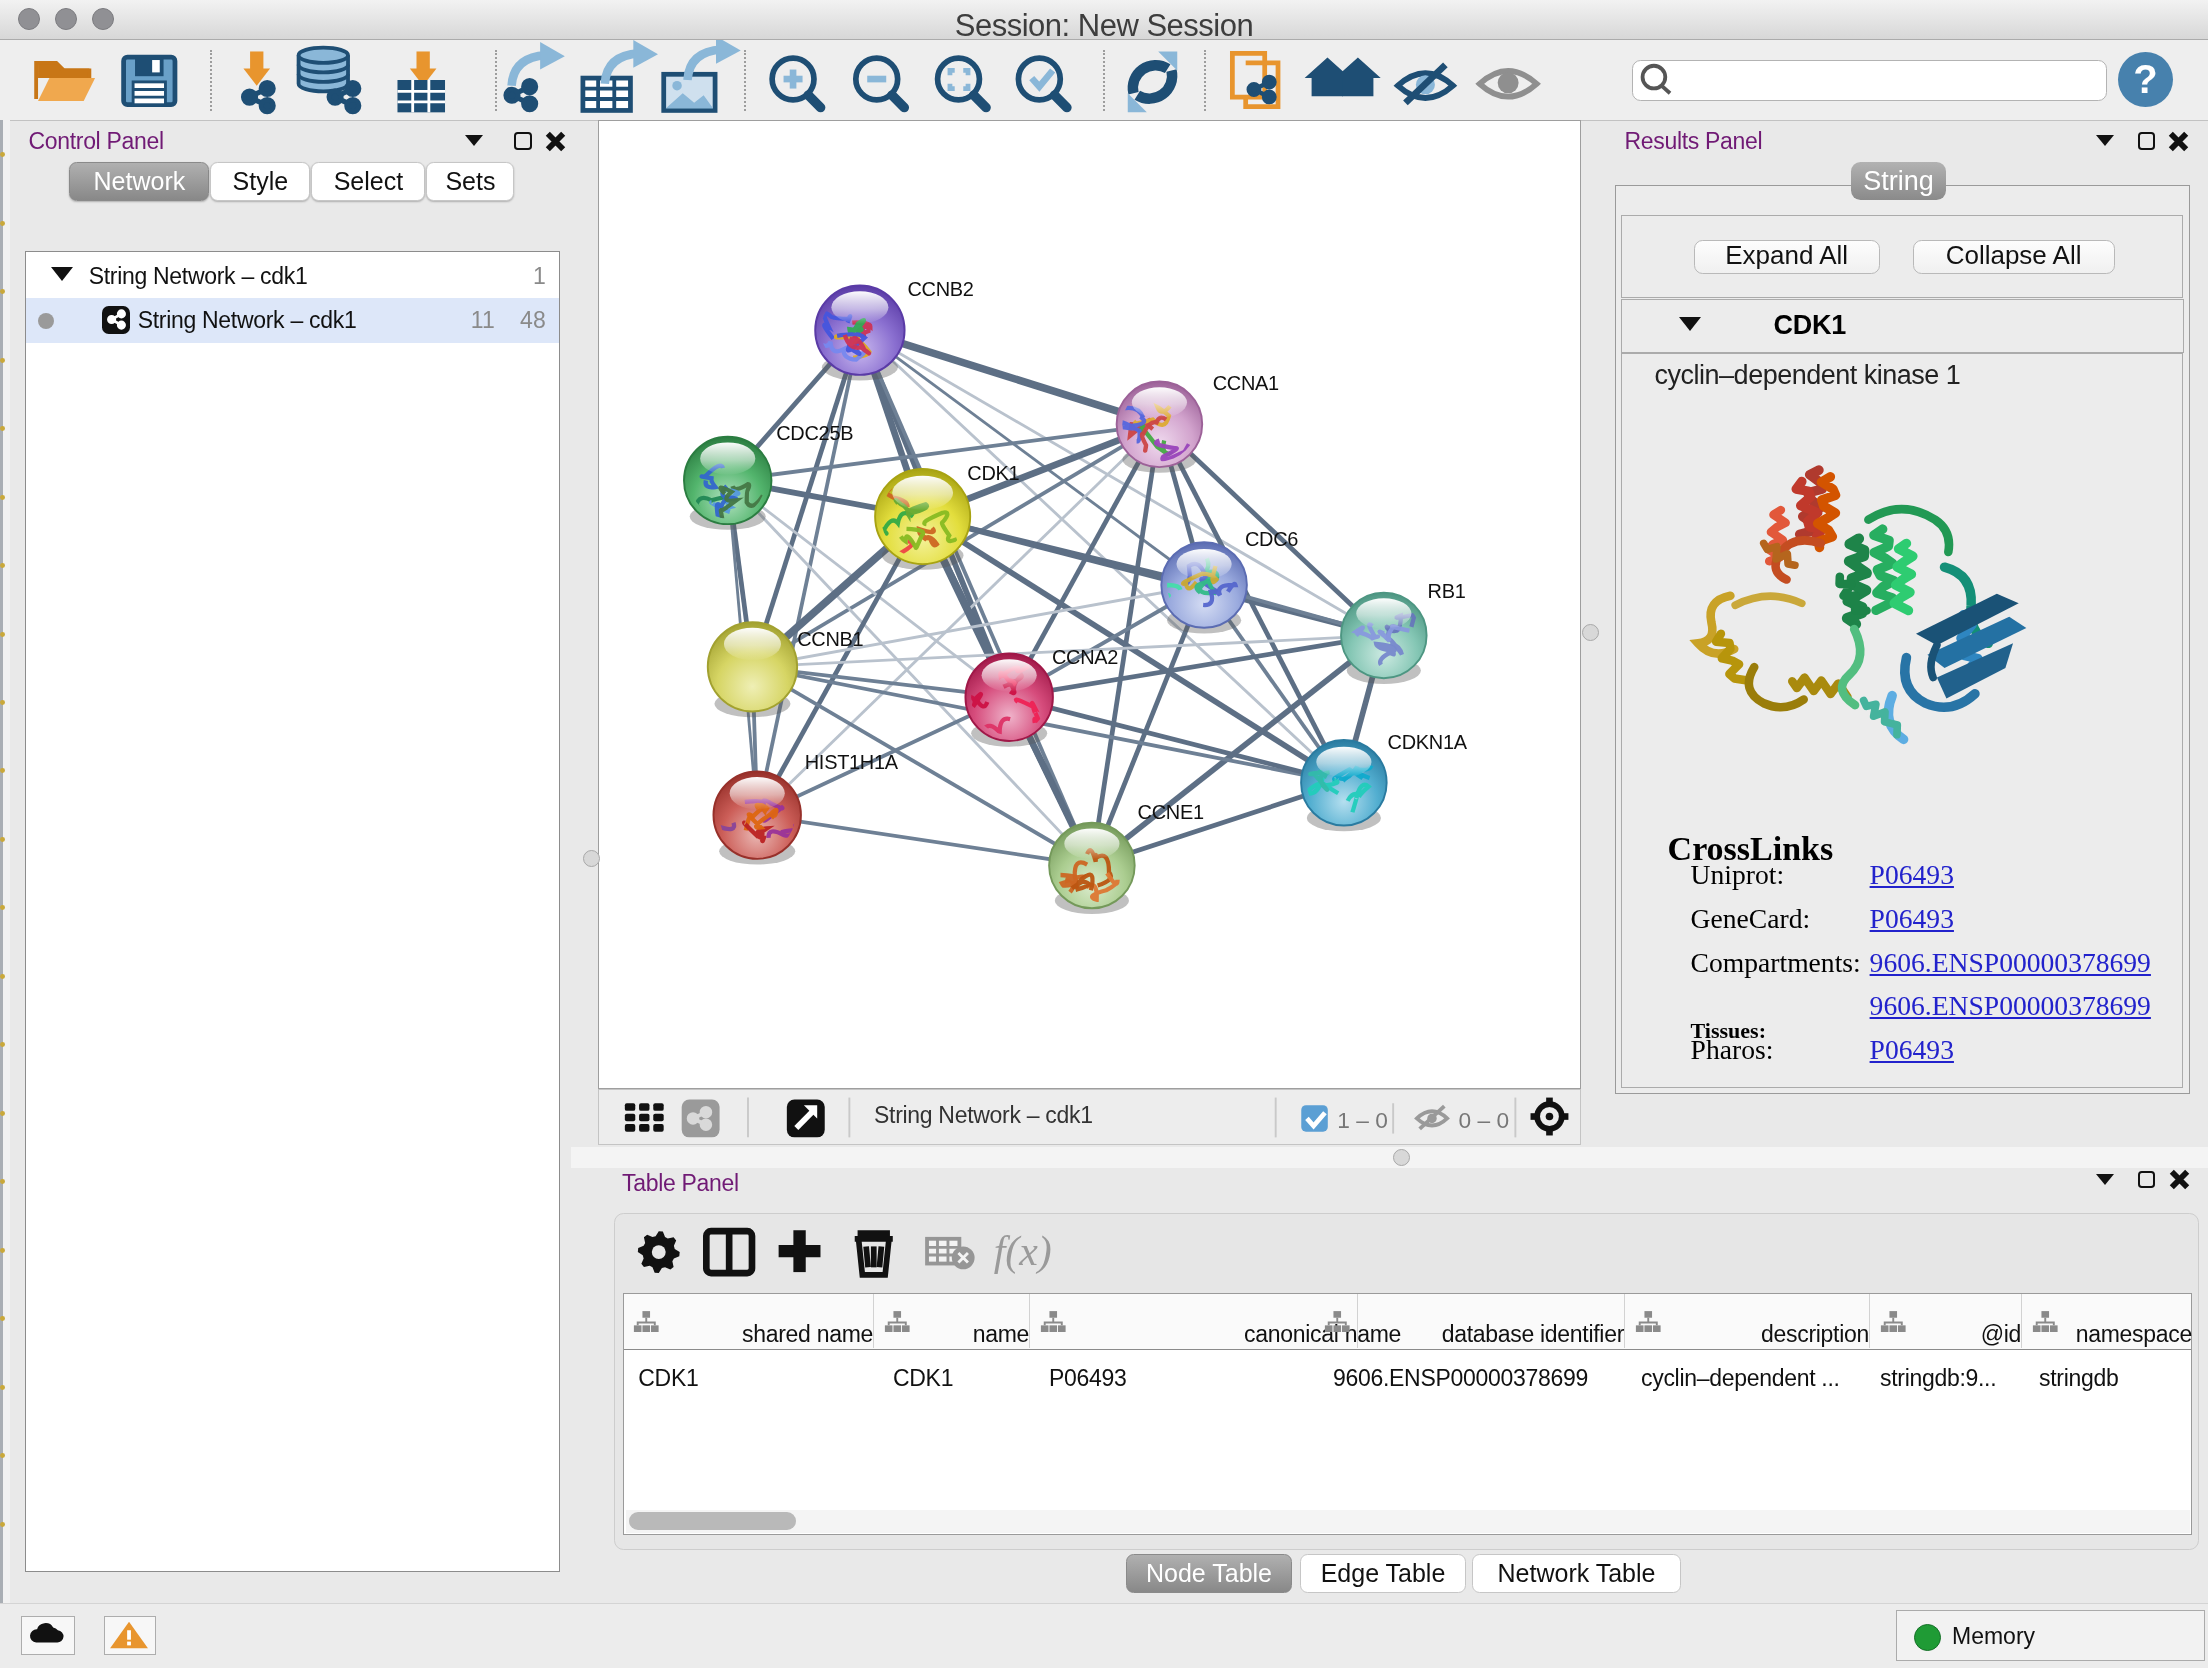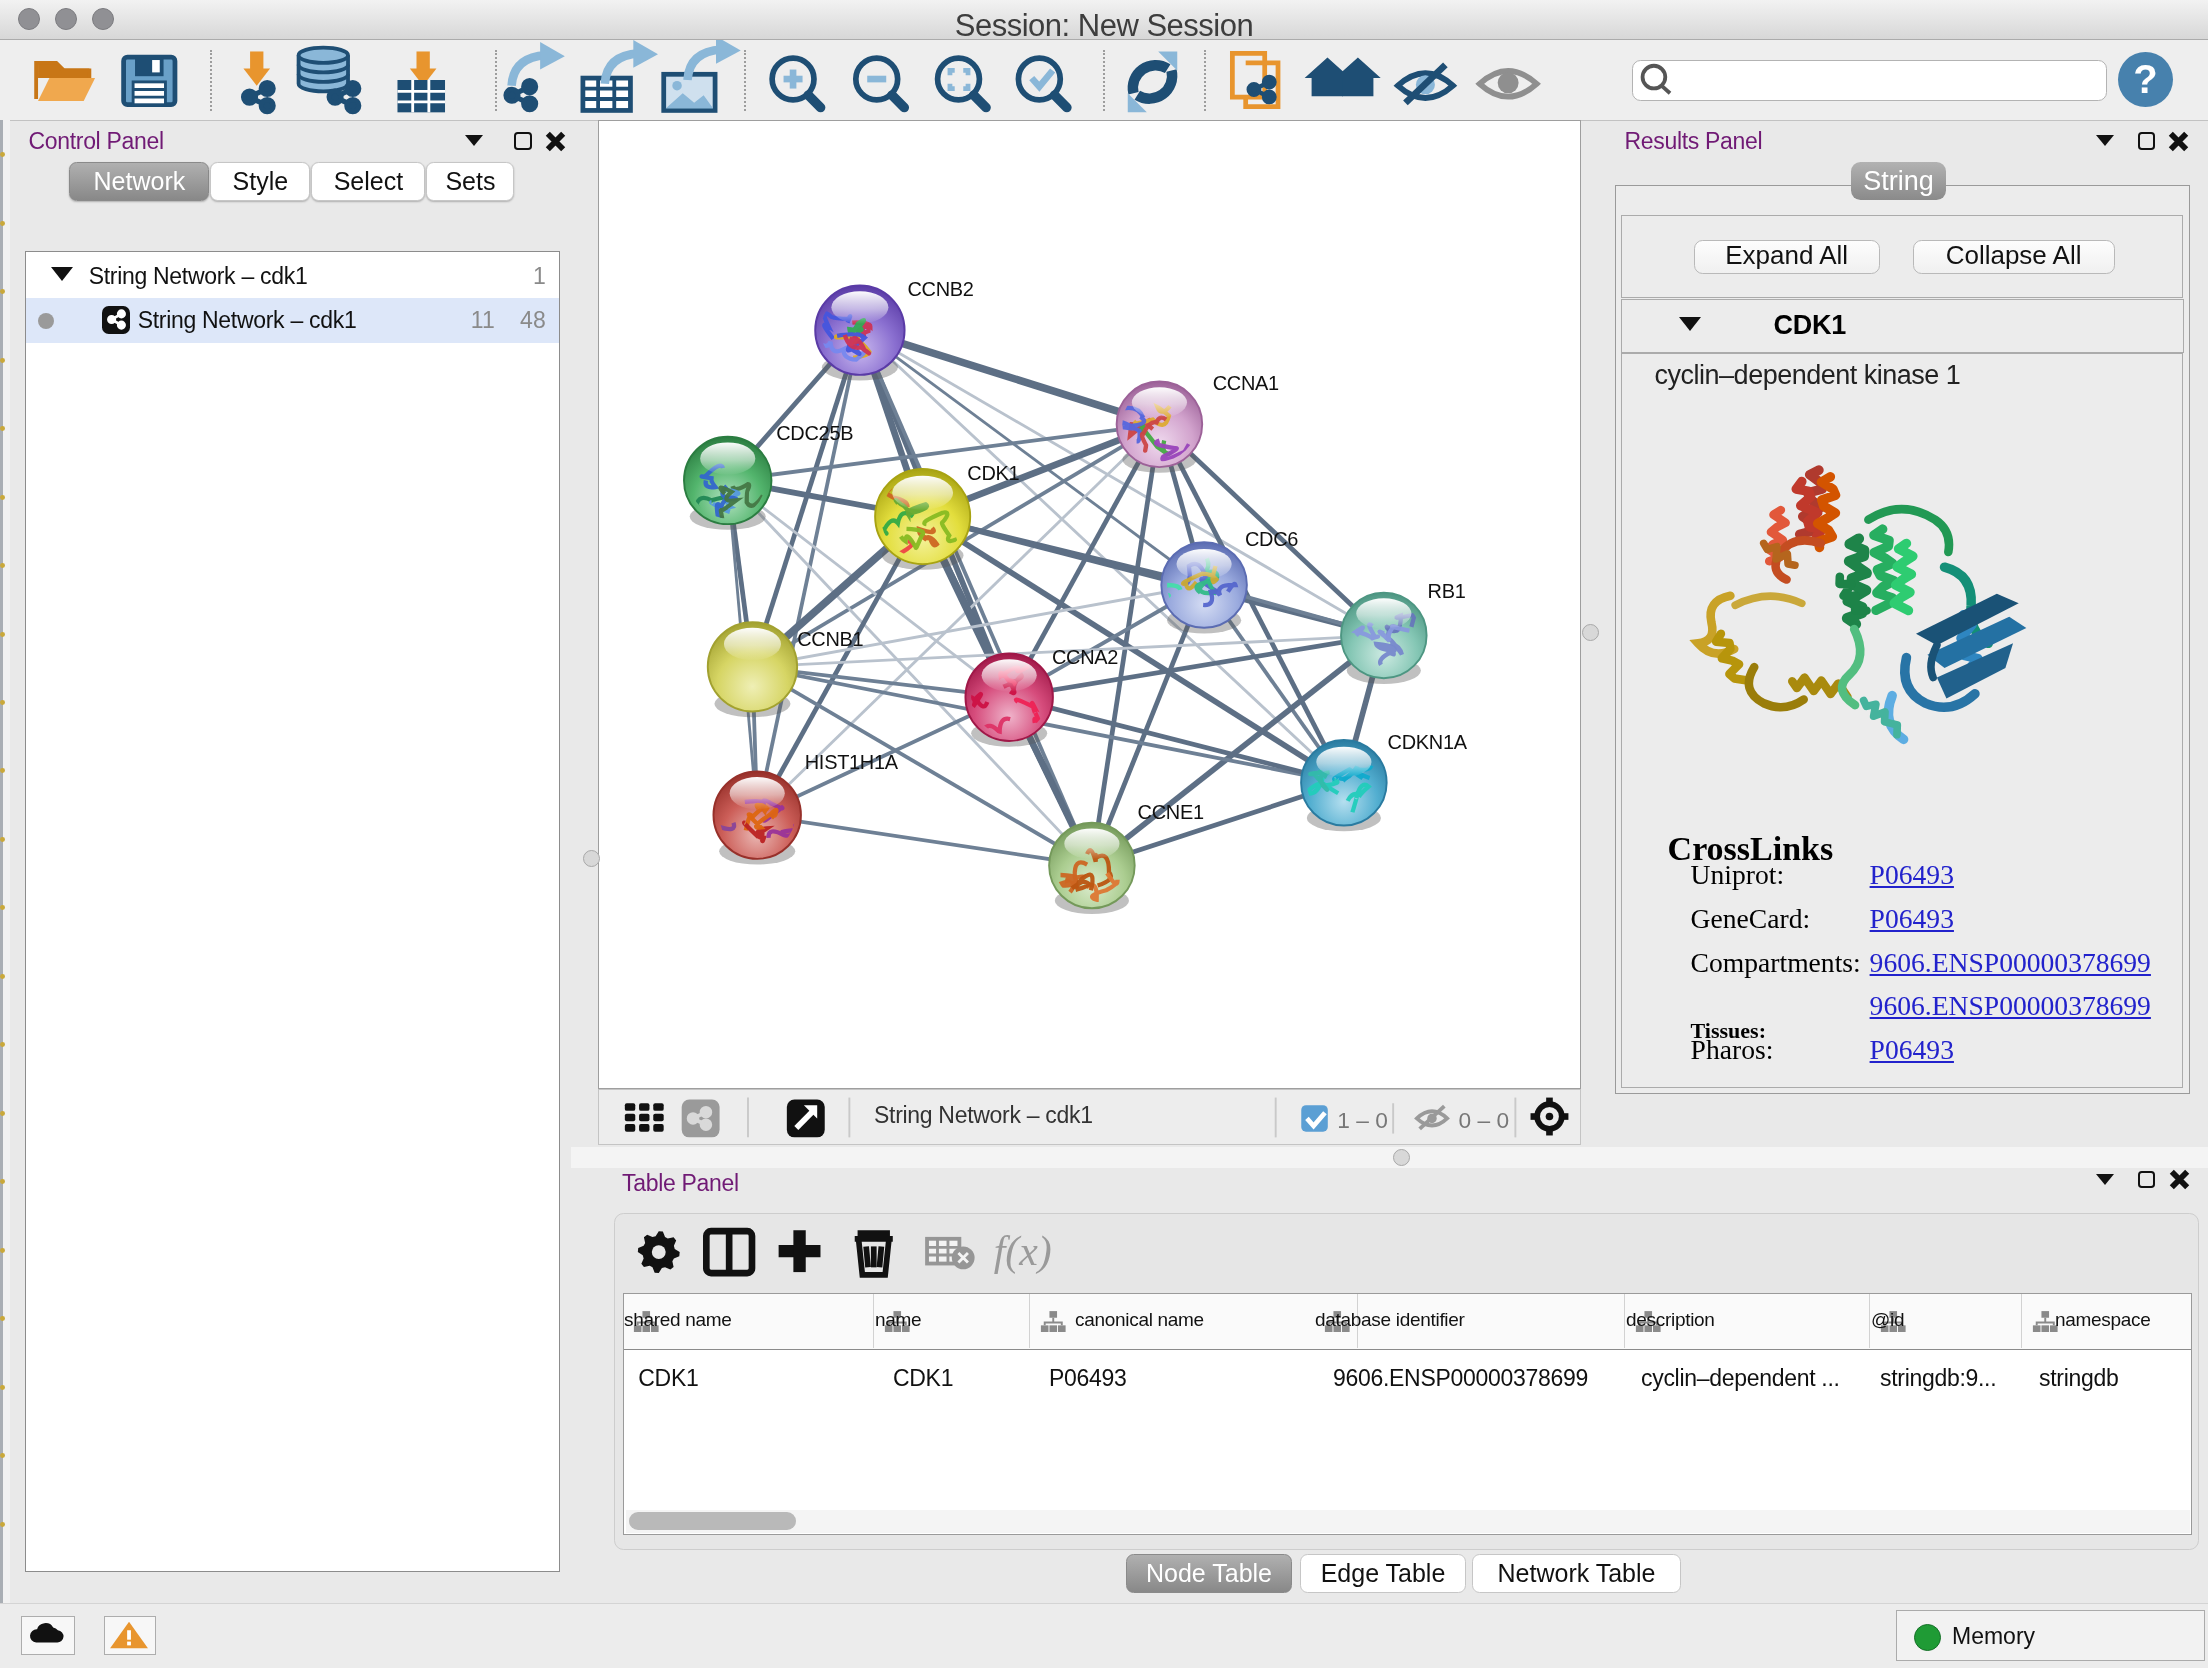--- a/index.html
+++ b/index.html
@@ -28,21 +28,21 @@
 #netfoot{left:598px;top:1089px;width:983px;height:56px;background:#ededed;border:1px solid #c4c4c4;box-sizing:border-box;}
 #dragstrip{left:571px;top:1147px;width:1638px;height:21px;background:#f4f4f4;}
 .rbox{border:1.9px solid #9a9a9a;background:#ececec;}
 .rbtn{background:linear-gradient(#fdfdfd,#f0f0f0);border:1.9px solid #b9b9b9;border-radius:8.6px;font-size:26px;color:#111;text-align:center;}
 .serif{font-family:"Liberation Serif",serif;}
 .lnk{color:#2222cc;text-decoration:underline;}
 #tpbox{left:614px;top:1213px;width:1583px;height:335px;background:#e6e6e6;border:1px solid #cdcdcd;border-radius:9.5px;}
 #ttable{left:623px;top:1293px;width:1569px;height:242px;background:#fff;border:1px solid #9a9a9a;box-sizing:border-box;}
 #thead{left:0;top:0;width:100%;height:56px;background:#fafafa;border-bottom:1.9px solid #8a8a8a;box-sizing:border-box;}
 .hcol{top:0;height:54px;border-right:1.9px solid #d2d2d2;}
-.htxt{font-size:19px;color:#111;text-align:left;width:100%;top:15px;letter-spacing:-0.3px;}
+.htxt{font-size:23px;color:#111;text-align:right;width:100%;top:27px;letter-spacing:-0.3px;}
 .hic{left:7.6px;top:15px;}
 .rtxt{font-size:23px;color:#111;top:15px;letter-spacing:-0.3px;}
 .btab{height:39px;border:1px solid #c6c6c6;background:#fff;color:#111;font-size:25px;text-align:center;line-height:37px;box-sizing:border-box;border-radius:7.6px;}
 #statusbar{left:0;top:1603px;width:2208px;height:66px;background:#ececec;border-top:1.9px solid #d4d4d4;}
 .sbtn{top:1616px;height:39px;background:#f7f7f7;border:1.9px solid #adadad;box-sizing:border-box;}
 #membtn{left:1896px;top:1610px;width:309px;height:51px;background:#f2f2f2;border:1.9px solid #ababab;box-sizing:border-box;}
 .dragdot{width:15px;height:15px;border-radius:50%;background:#d8d8d8;border:1px solid #a8a8a8;}
 </style></head>
 <body>
 <div id="titlebar" class="abs">

